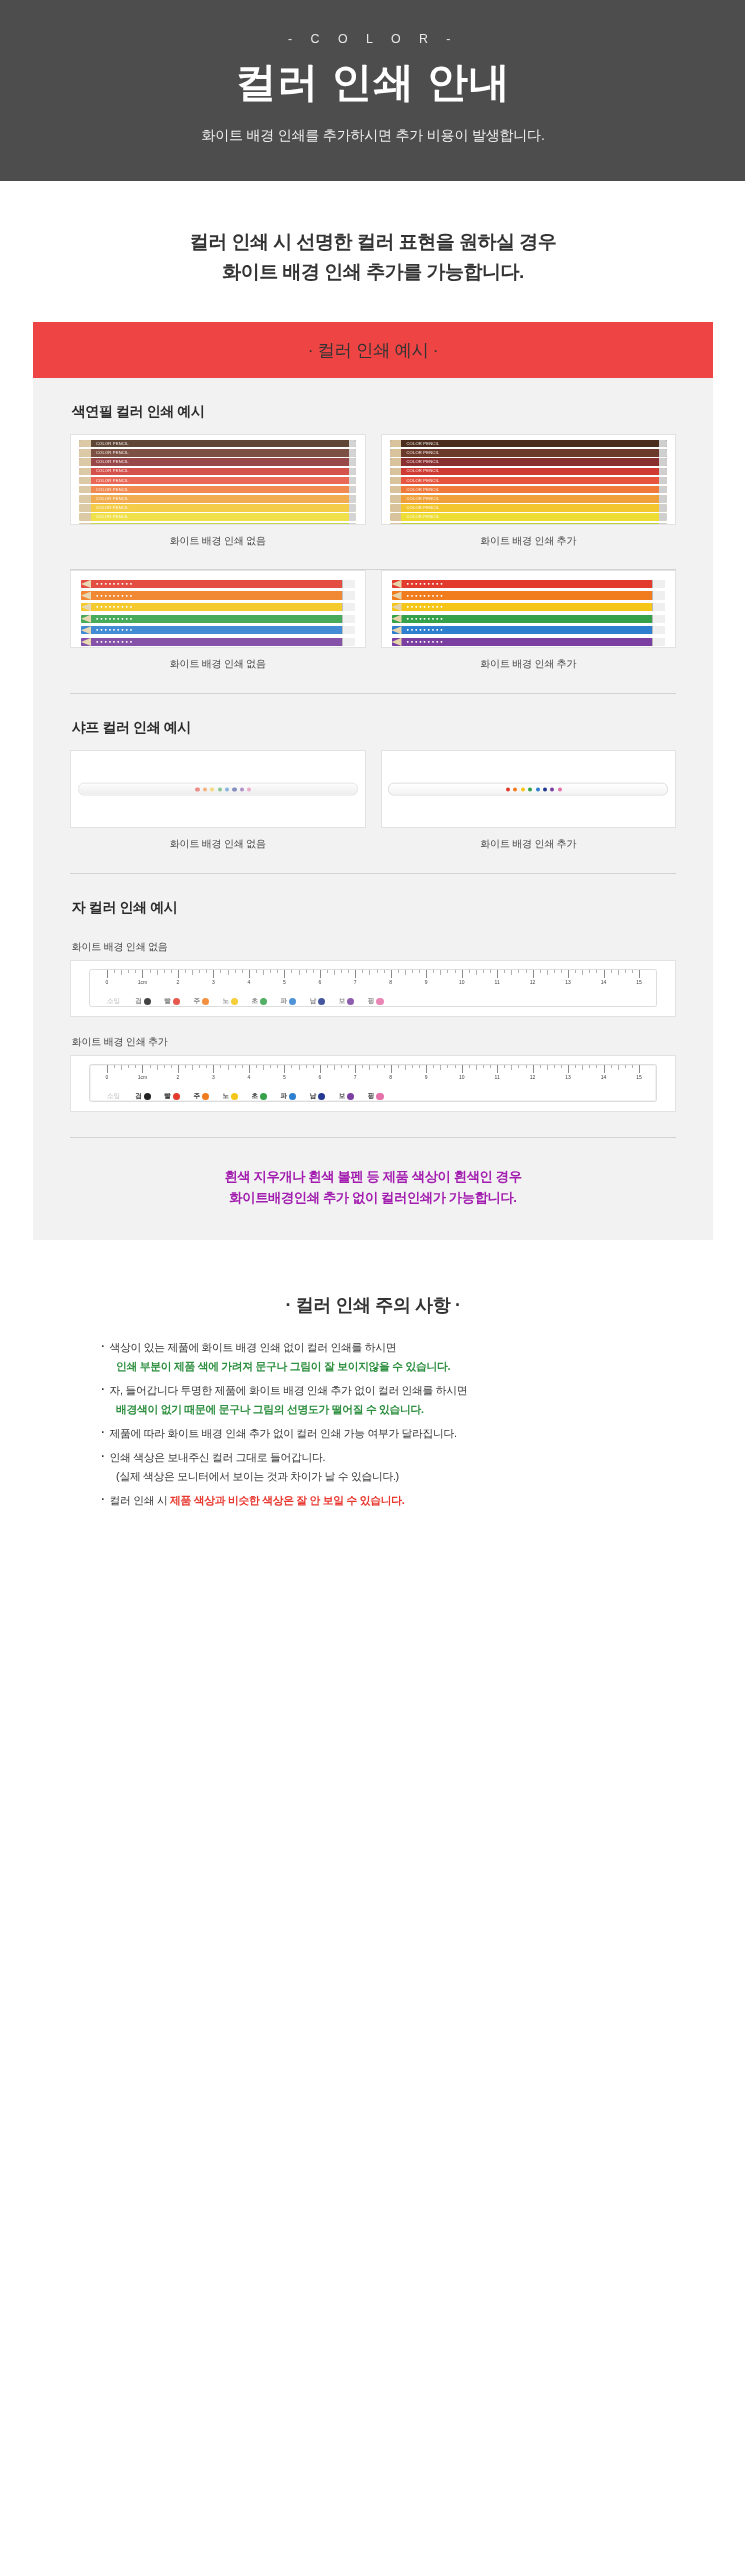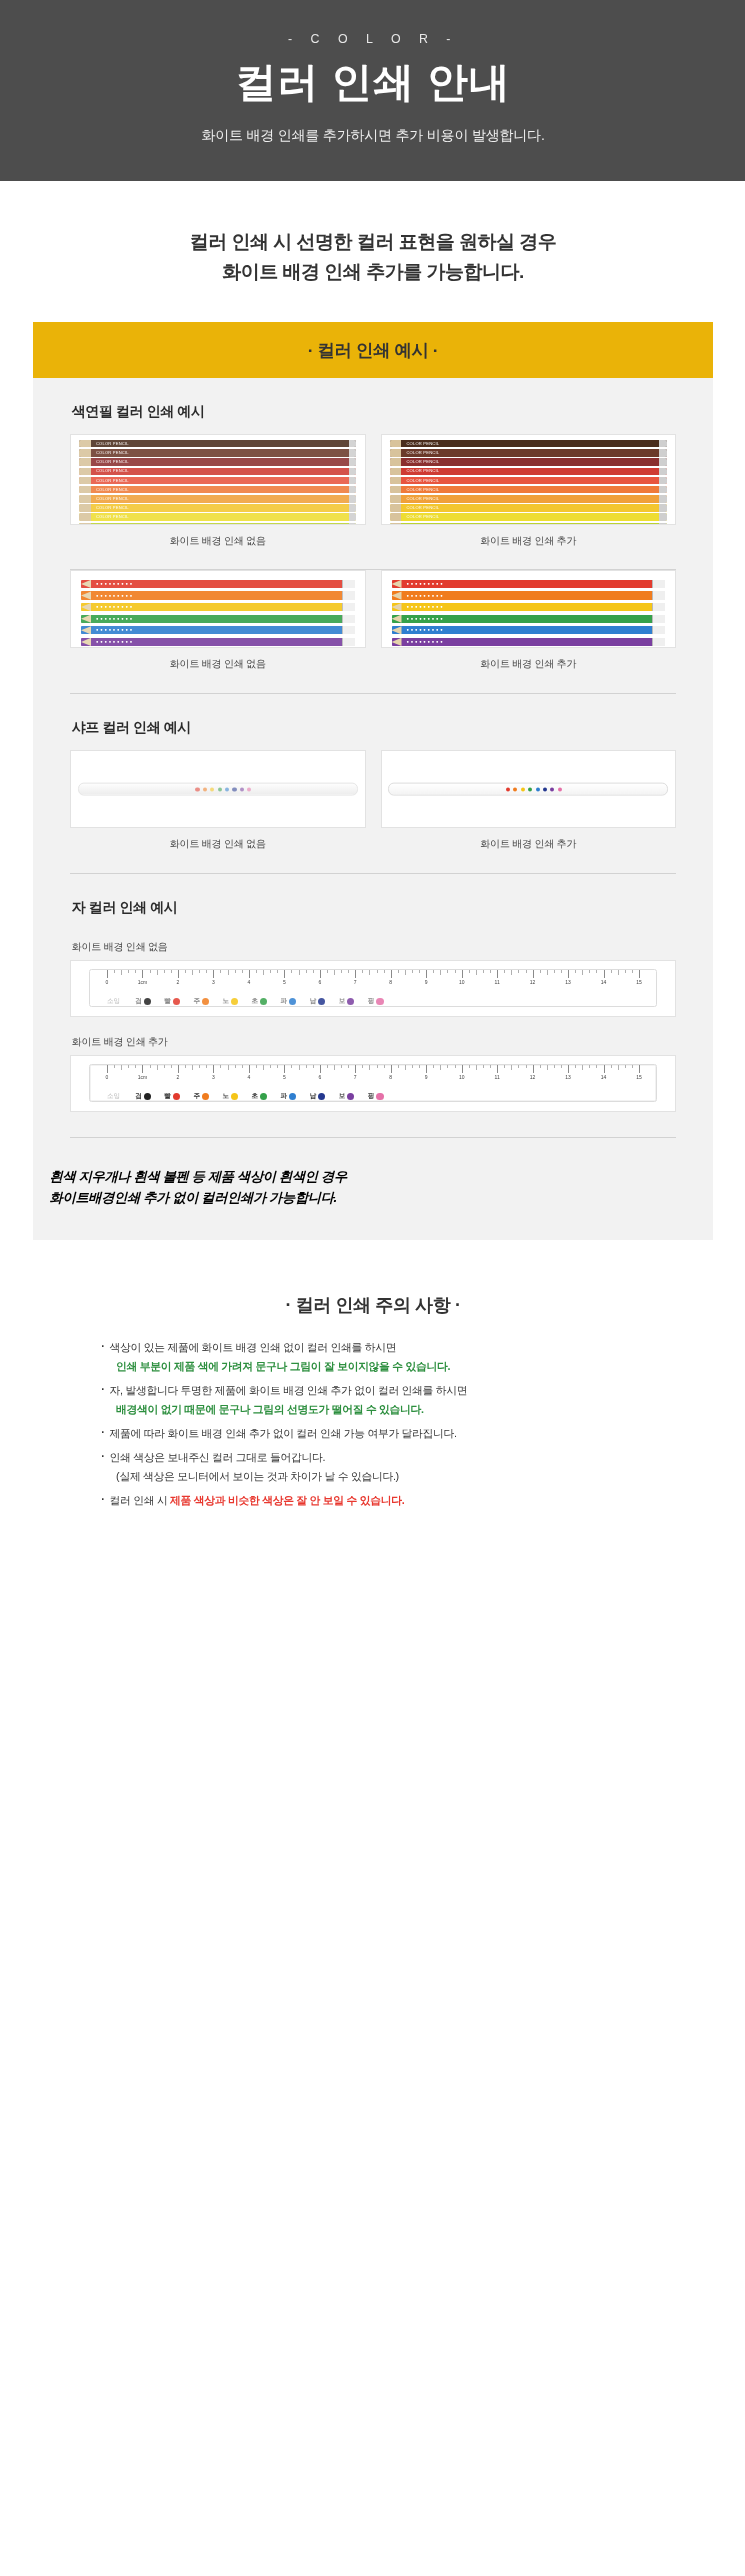--- a/index.html
+++ b/index.html
@@ -58,24 +58,24 @@
     letter-spacing: -0.5px;
   }
 
   
   .panel {
     background: #f2f2f2;
     margin: 0 33px;
     padding: 0 0 28px 0;
   }
   .panel-head {
-    background: #eab308;
+    background: #ef4444;
     text-align: center;
     font-size: 17.4px;
-    font-weight: bold;
+    font-weight: normal;
     color: #333333;
     padding: 15.7px 0;
     letter-spacing: -0.4px;
   }
 
   .section {
     padding: 0 37px;
   }
   .section-title {
     font-size: 14px;
@@ -169,27 +169,27 @@
   .ruler-ticks .t { position: absolute; top: 0; width: 0.8px; background: #8a8a8a; height: 7.5px; }
   .ruler-ticks .n { position: absolute; top: 9px; font-size: 5px; color: #444; transform: translateX(-50%); }
   .ruler-dots { position: absolute; left: 8%; right: 4%; top: 27px; display: flex; align-items: center; gap: 1.7px; }
   .ruler-dots .cell { display: flex; align-items: center; gap: 1.7px; }
   .ruler-dots i { width: 7.5px; height: 7.5px; border-radius: 50%; display: block; }
   .ruler-dots span { font-size: 6.6px; font-weight: bold; }
   .ruler-brand { position: absolute; left: 3%; top: 27px; font-size: 6.6px; color: #b9b9b9; }
 
   
   .panel-note {
+    text-align: center;
     font-size: 13.3px;
     font-weight: bold;
-    color: #000000;
+    color: #a21caf;
     line-height: 1.6;
     padding: 28px 16.6px 3.3px 16.6px;
     letter-spacing: -0.4px;
-    font-style: italic;
   }
 
   
   .caution {
     padding: 53px 0 58px 0;
   }
   .caution-title {
     text-align: center;
     font-size: 18px;
     font-weight: bold;
@@ -779,21 +779,21 @@
     <div class="panel-note">
       <div>흰색 지우개나 흰색 볼펜 등 제품 색상이 흰색인 경우</div>
       <div>화이트배경인쇄 추가 없이 컬러인쇄가 가능합니다.</div>
     </div>
   </div>
 
   <div class="caution">
     <div class="caution-title">· 컬러 인쇄 주의 사항 ·</div>
     <div class="caution-list" id="caution-list">
         <div class="caution-item"><span>색상이 있는 제품에 화이트 배경 인쇄 없이 컬러 인쇄를 하시면</span><span class="sub"><span class="hl-green">인쇄 부분이 제품 색에 가려져 문구나 그림이 잘 보이지않을 수 있습니다.</span></span></div>
-        <div class="caution-item"><span>자, 발생합니다 투명한 제품에 화이트 배경 인쇄 추가 없이 컬러 인쇄를 하시면</span><span class="sub"><span class="hl-green">배경색이 없기 때문에 문구나 그림의 선명도가 떨어질 수 있습니다.</span></span></div>
+        <div class="caution-item"><span>자, 들어갑니다 투명한 제품에 화이트 배경 인쇄 추가 없이 컬러 인쇄를 하시면</span><span class="sub"><span class="hl-green">배경색이 없기 때문에 문구나 그림의 선명도가 떨어질 수 있습니다.</span></span></div>
         <div class="caution-item"><span>제품에 따라 화이트 배경 인쇄 추가 없이 컬러 인쇄 가능 여부가 달라집니다.</span></div>
         <div class="caution-item"><span>인쇄 색상은 보내주신 컬러 그대로 들어갑니다.</span><span class="sub"><span>(실제 색상은 모니터에서 보이는 것과 차이가 날 수 있습니다.)</span></span></div>
         <div class="caution-item"><span>컬러 인쇄 시 </span><span class="hl-red">제품 색상과 비슷한 색상은 잘 안 보일 수 있습니다.</span></div>
       </div>
   </div>
 
 </div>
 
 
 </body></html>

